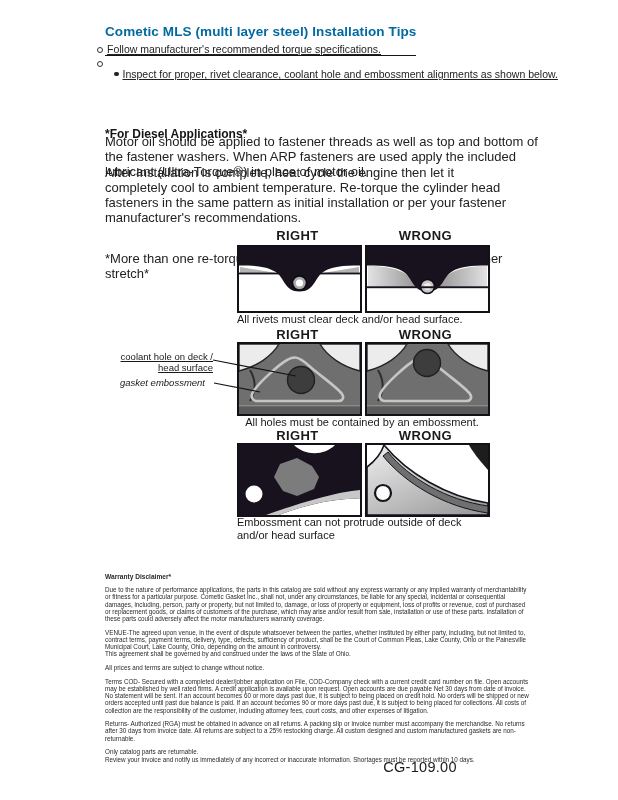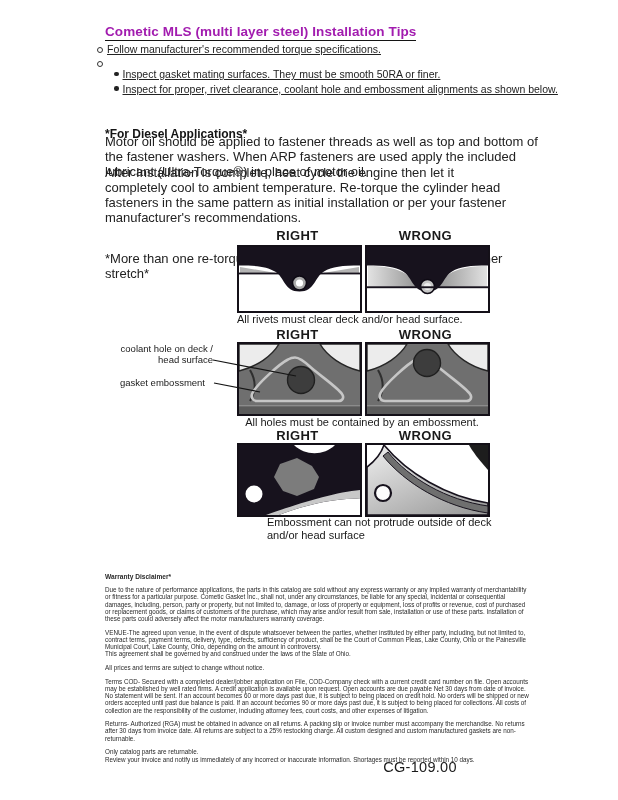--- a/index.html
+++ b/index.html
@@ -2,22 +2,22 @@
 <html><head>
 <meta charset="utf-8">
 <style>
   html,body{margin:0;padding:0;background:#ffffff;}
   .page{
     position:relative;width:618px;height:800px;background:#ffffff;overflow:hidden;
     font-family:"Liberation Sans","DejaVu Sans",sans-serif;color:#1f1f1f;
   }
   .abs{position:absolute;}
   .title{
-    left:105px;top:24px;font-size:13.5px;font-weight:bold;color:#a21caf;
-    border-bottom:1.6px solid #141414;padding-bottom:1px;letter-spacing:.1px;
+    left:105px;top:24px;font-size:13.5px;font-weight:bold;color:#0369a1;
+    border-bottom:1.6px solid #141414;padding-bottom:16px;letter-spacing:.1px;
   }
   .bullets{left:97px;top:42px;font-size:10.5px;line-height:14.5px;color:#222;text-decoration:underline;}
   .b-row{display:flex;align-items:flex-start;}
   .b-circ{width:4px;height:4px;border:1px solid #333;border-radius:50%;margin:4.5px 4px 0 0;flex:0 0 auto;}
   .sub{margin-left:17px;}
   .b-dot{width:4.5px;height:4.5px;background:#222;border-radius:50%;margin:4.5px 4px 0 0;flex:0 0 auto;}
   .sec-h{left:105px;top:117px;font-size:12px;font-weight:bold;color:#141414;margin-top:10px;}
   .para{font-size:13px;line-height:15px;color:#222;}
   .p1{left:105px;top:134px;width:444px;}
   .p2{left:105px;top:165px;width:412px;}
@@ -39,24 +39,20 @@
 
   <div class="abs title">Cometic MLS (multi layer steel) Installation Tips</div>
 
   <div class="abs bullets">
     <div class="b-row">
         <span class="b-circ"></span>
         <span>Follow manufacturer's recommended torque specifications.</span>
       </div>
     <div class="b-row">
         <span class="b-circ"></span>
-      </div>
-    <div class="b-row sub">
-        <span class="b-dot"></span>
-        <span>Inspect gasket mating surfaces.  They must be smooth 50RA or finer.</span>
       </div>
     <div class="b-row sub">
         <span class="b-dot"></span>
         <span>Inspect for proper, rivet clearance, coolant hole and embossment alignments as shown below.</span>
       </div>
   </div>
 
   <div class="abs sec-h">*For Diesel Applications*</div>
   <div class="abs para p1">Motor oil should be applied to fastener threads as well as top and bottom of the fastener washers. When ARP fasteners are used apply the included lubricant (Ultra-Torque®) in place of motor oil.</div>
   <div class="abs para p2">After Installation is complete, heat cycle the engine then let it completely cool to ambient temperature. Re-torque the cylinder head fasteners in the same pattern as initial installation or per your fastener manufacturer's recommendations.</div>
@@ -93,22 +89,22 @@
     <circle cx="60.5" cy="39.5" r="7" fill="#c7c7c7" stroke="#0e0a14" stroke-width="1.6"></circle>
     <circle cx="60.5" cy="39.5" r="3.6" fill="#ededed"></circle>
     <rect x="0" y="39.3" width="121" height="1.9" fill="#17121d"></rect>
   </svg>
 
   <div class="abs caption" style="left:237px;top:313px;width:260px;">All rivets must clear deck and/or head surface.</div>
 
   <div class="abs dlabel" style="left:237px;top:327px;">RIGHT</div>
   <div class="abs dlabel" style="left:365px;top:327px;">WRONG</div>
 
-  <div class="abs callout" style="left:108px;top:343px;width:105px;">coolant hole on deck / head surface</div>
-  <div class="abs callout" style="left:100px;top:377px;width:105px;">gasket embossment</div>
+  <div class="abs callout" style="left:108px;top:351px;width:105px;text-decoration:underline;">coolant hole on deck / head surface</div>
+  <div class="abs callout" style="left:100px;top:377px;width:105px;font-style:italic;">gasket embossment</div>
 
   <svg class="abs panel" style="left:237px;top:342px;" width="121" height="70" viewBox="0 0 121 70">
     <rect width="121" height="70" fill="#6f6f6f"></rect>
     <path d="M11,26 C18,38 16,49 11,57" stroke="#2f2f2f" stroke-width="2" fill="none"></path>
     <path d="M0,0 H40 C33,12 18,22.5 0,27 Z" fill="#ececec" stroke="#262626" stroke-width="1.4"></path>
     <path d="M121,0 H81 C88,12 103,22.5 121,27 Z" fill="#ececec" stroke="#262626" stroke-width="1.4"></path>
     <path d="M56,13.5 C60,13.5 65,17 72,23.5 C83,33 99,44 103,50 C105.5,53.5 103.5,57 99.5,57 L18,57 C13.5,57 11.5,53 13.5,49 C18,40 41,19.5 49,15.5 C51.5,14 54,13.5 56,13.5 Z" fill="none" stroke="#c6c6c6" stroke-width="2.6"></path>
     <circle cx="62" cy="36" r="13.5" fill="#3d3d3d" stroke="#202020" stroke-width="1.4"></circle>
     <rect y="62" width="121" height="8" fill="#5a5a5a"></rect>
     <rect y="61.3" width="121" height="1" fill="#989898"></rect>
@@ -151,21 +147,21 @@
           <stop offset="1" stop-color="#9e9e9e"></stop>
         </linearGradient>
     </defs>
     <rect width="121" height="70" fill="#ffffff"></rect>
     <path d="M17,0 C14,9 8,16 0,22 L0,70 L121,70 L121,58 C80,52 40,28 17,0 Z" fill="url(#g3)" stroke="#17121d" stroke-width="1.6"></path>
     <path d="M21,7 C42,33 79,55 121,61 L121,68 C77,62 38,38 16,11 Z" fill="#6f6f6f" stroke="#17121d" stroke-width="1"></path>
     <path d="M102,0 H121 V25 C112,15 106,7 102,0 Z" fill="#1d1d1d"></path>
     <circle cx="16" cy="48" r="8" fill="#fcfcfc" stroke="#17121d" stroke-width="2.2"></circle>
   </svg>
 
-  <div class="abs caption" style="left:237px;top:516px;width:252px;margin-left:30px;">Embossment can not protrude outside of deck and/or head surface</div>
+  <div class="abs caption" style="left:237px;top:516px;width:252px;">Embossment can not protrude outside of deck and/or head surface</div>
 
   <div class="abs fineprint">
     <h4>Warranty Disclaimer*</h4>
     <p>Due to the nature of performance applications, the parts in this catalog are sold without any express warranty or any implied warranty of merchantability or fitness for a particular purpose.  Cometic Gasket Inc., shall not, under any circumstances, be liable for any special, incidental or consequential damages, including, person, party or property, but not limited to, damage, or loss of property or equipment, loss of profits or revenue, cost of purchased or replacement goods, or claims of customers of the purchase, which may arise and/or result from sale, installation or use of these parts.  Installation of these parts could adversely affect the motor manufacturers warranty coverage.</p>
     <p>VENUE-The agreed upon venue, in the event of dispute whatsoever between the parties, whether instituted by either party, including, but not limited to, contract terms, payment terms, delivery, type, defects, sufficiency of product, shall be the Court of Common Pleas, Lake County, Ohio or the Painesville Municipal Court, Lake County, Ohio, depending on the amount in controversy.
 This agreement shall be governed by and construed under the laws of the State of Ohio.</p>
     <p>All prices and terms are subject to change without notice.</p>
     <p>Terms COD- Secured with a completed dealer/jobber application on File, COD-Company check with a current credit card number on file.  Open accounts may be established by well rated firms.  A credit application is available upon request.  Open accounts are due payable Net 30 days from date of invoice.  No statement will be sent.  If an account becomes 60 or more days past due, it is subject to being placed on credit hold.  No orders will be shipped or new orders accepted until past due balance is paid.  If an account becomes 90 or more days past due, it is subject to being placed for collections.  All costs of collection are the responsibility of the customer, including attorney fees, court costs, and other expenses of litigation.</p>
     <p>Returns- Authorized (RGA) must be obtained in advance on all returns.  A packing slip or invoice number must accompany the merchandise.  No returns after 30 days from invoice date.  All returns are subject to a 25% restocking charge.  All custom designed and custom manufactured gaskets are non-returnable.</p>
     <p>Only catalog parts are returnable.

